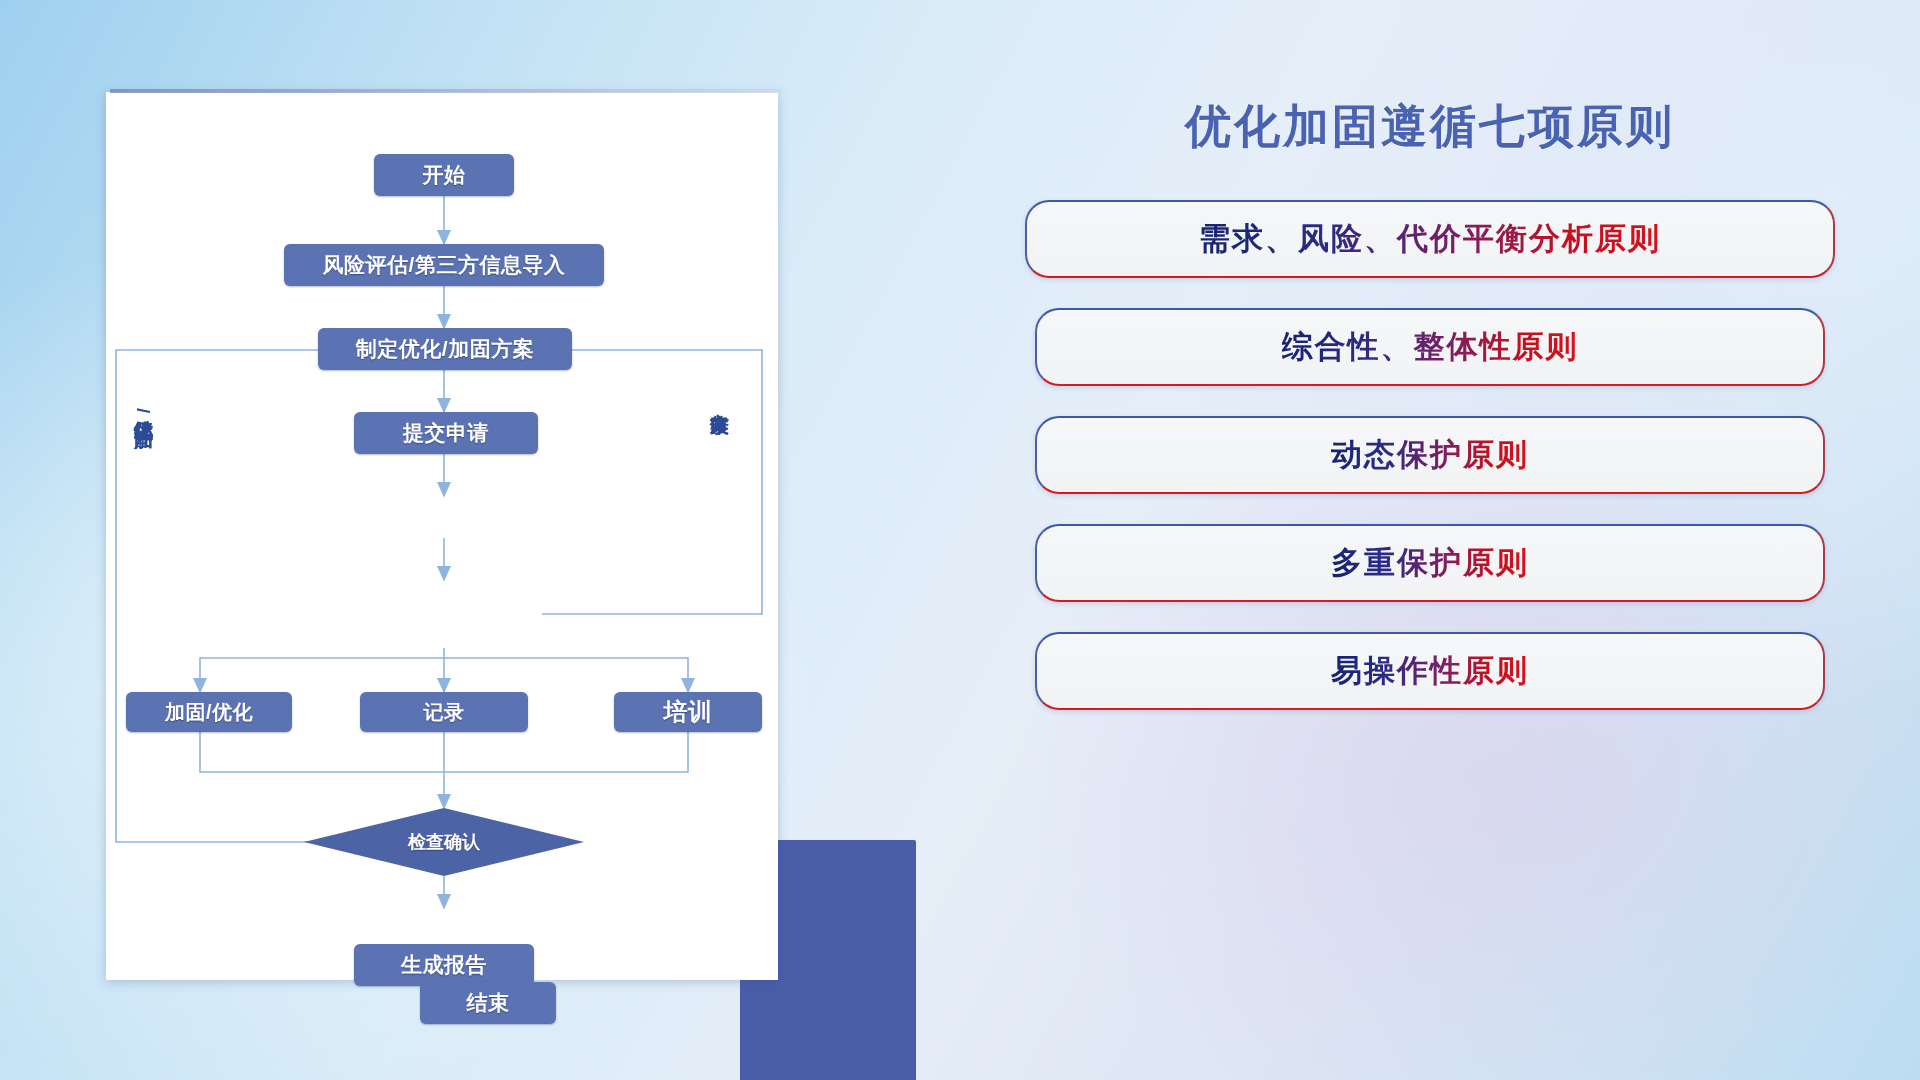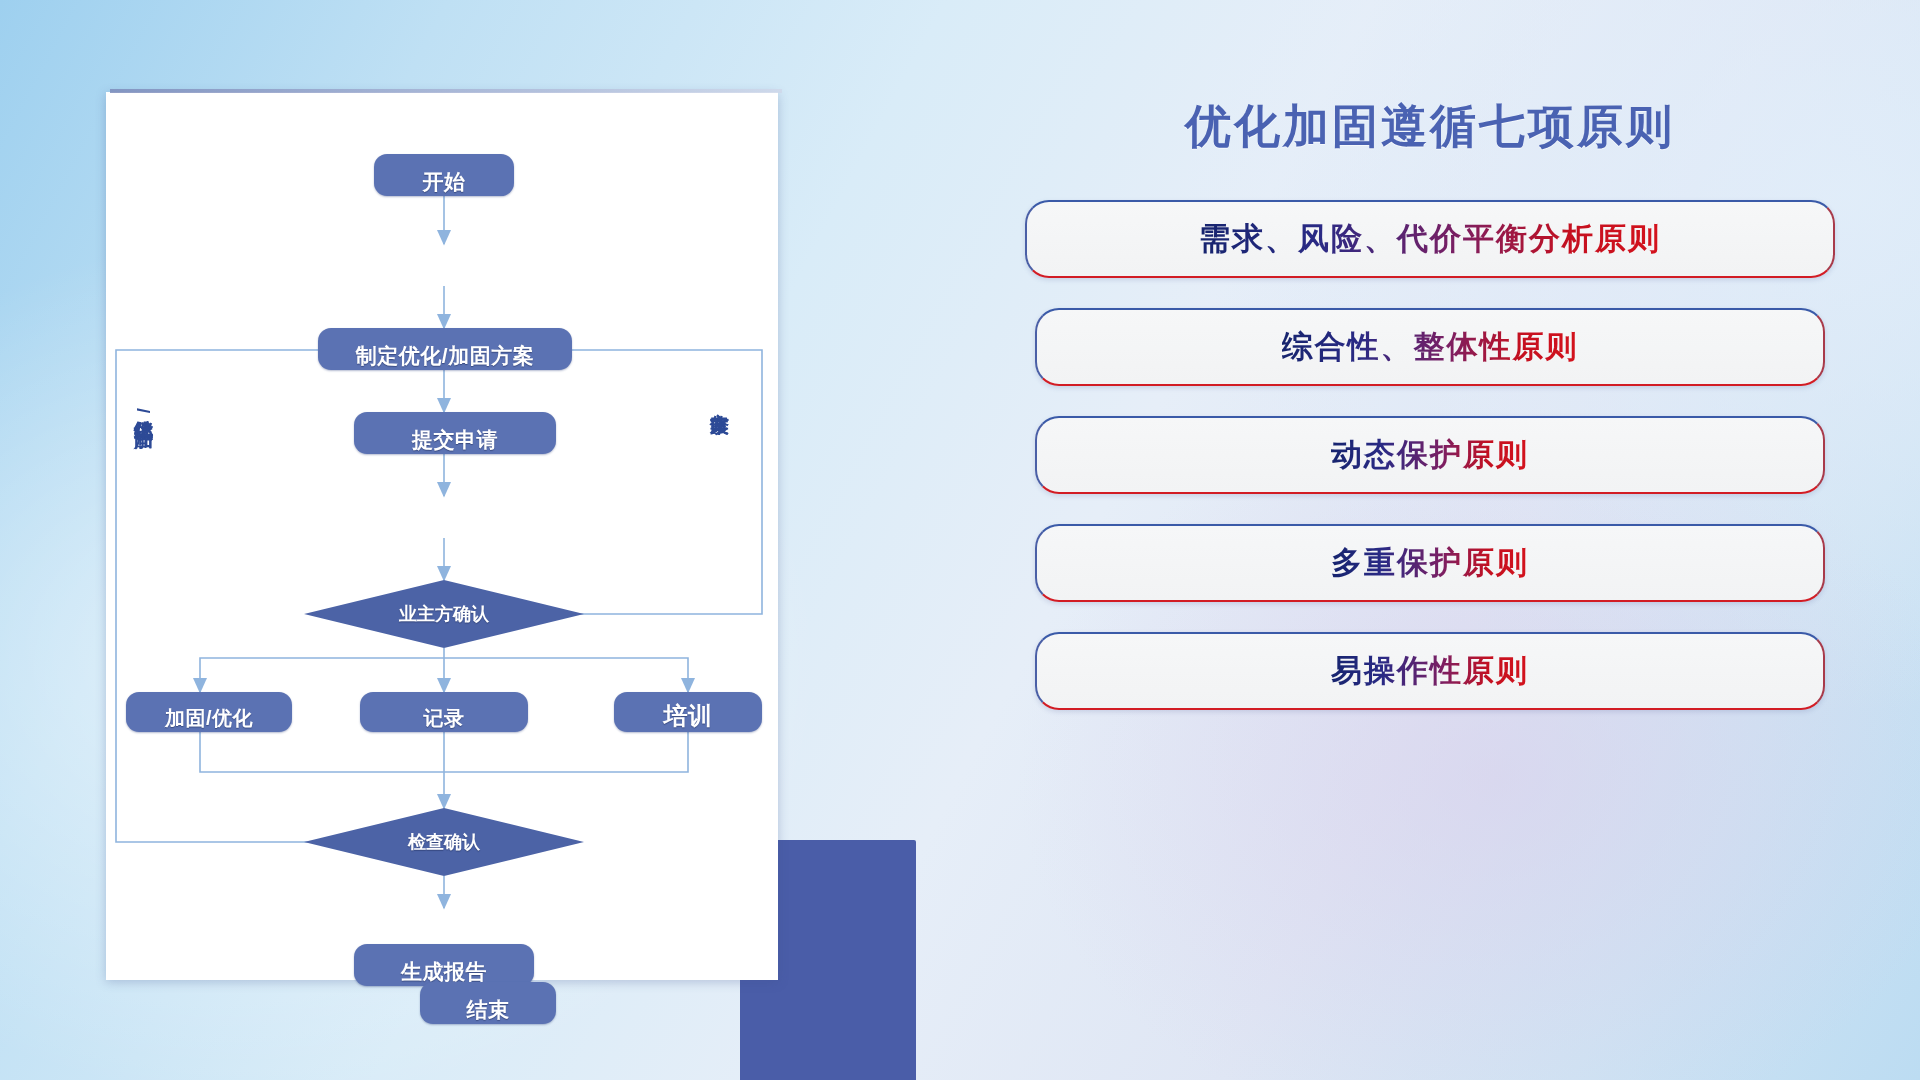--- a/index.html
+++ b/index.html
@@ -23,22 +23,22 @@
     box-shadow:0 2px 10px rgba(60,80,140,.28);
   }
   .card-topline{position:absolute;left:4px;top:-3px;width:672px;height:4px;
      background:linear-gradient(90deg,#7d8cbb,#aab6d6 55%,#cfd8ea);opacity:.85;}
 
   .flow{position:absolute;left:0;top:0;width:672px;height:888px;}
   .flow svg{position:absolute;left:0;top:0;}
 
   .node{
     position:absolute;box-sizing:border-box;
-    background:#5b72b3;color:#fff;border-radius:13px;
-    display:flex;align-items:flex-end;justify-content:center;
+    background:#5b72b3;color:#fff;border-radius:6px;
+    display:flex;align-items:center;justify-content:center;
     font-weight:bold;letter-spacing:.5px;
     text-shadow:0 1px 1px rgba(20,30,70,.45);
     box-shadow:0 1px 2px rgba(40,60,120,.35);
     white-space:nowrap;
   }
   .diamond{
     position:absolute;background:#4c63a6;color:#fff;
     display:flex;align-items:center;justify-content:center;
     font-weight:bold;text-shadow:0 1px 1px rgba(20,30,70,.45);
     clip-path:polygon(50% 0,100% 50%,50% 100%,0 50%);
@@ -118,32 +118,32 @@
           <path d="M240,750 L10,750 L10,258 L292,258" marker-end="url(#ah)"></path>
 
           <path d="M436,522 L656,522 L656,258 L388,258" marker-end="url(#ah)"></path>
         </g>
       </svg>
 
       <div class="node" style="left:268px;top:62px;width:140px;height:42px;font-size:21px;">
         <span>开始</span>
       </div>
 
+      <div class="node" style="left:178px;top:152px;width:320px;height:42px;font-size:21px;">
+        <span>风险评估/第三方信息导入</span>
+      </div>
 
       <div class="node" style="left:212px;top:236px;width:254px;height:42px;font-size:21px;">
         <span>制定优化/加固方案</span>
       </div>
 
-      <div class="node" style="left:248px;top:320px;width:202px;height:42px;font-size:21px;">
+      <div class="node" style="left:248px;top:320px;width:184px;height:42px;font-size:21px;">
         <span>提交申请</span>
       </div>
 
-      <div class="diamond" style="left:198px;top:488px;width:280px;height:68px;font-size:18px;">
-        <span>业主方确认</span>
-      </div>
 
       <div class="node" style="left:20px;top:600px;width:166px;height:40px;font-size:20px;">
         <span>加固/优化</span>
       </div>
 
       <div class="node" style="left:254px;top:600px;width:168px;height:40px;font-size:20px;">
         <span>记录</span>
       </div>
 
       <div class="node" style="left:508px;top:600px;width:148px;height:40px;font-size:24px;">

